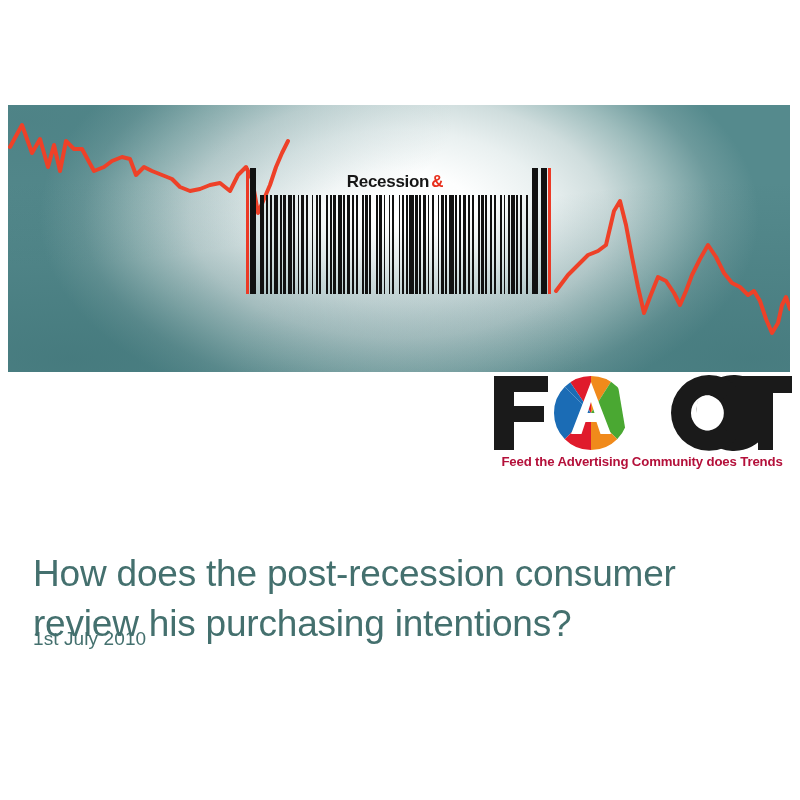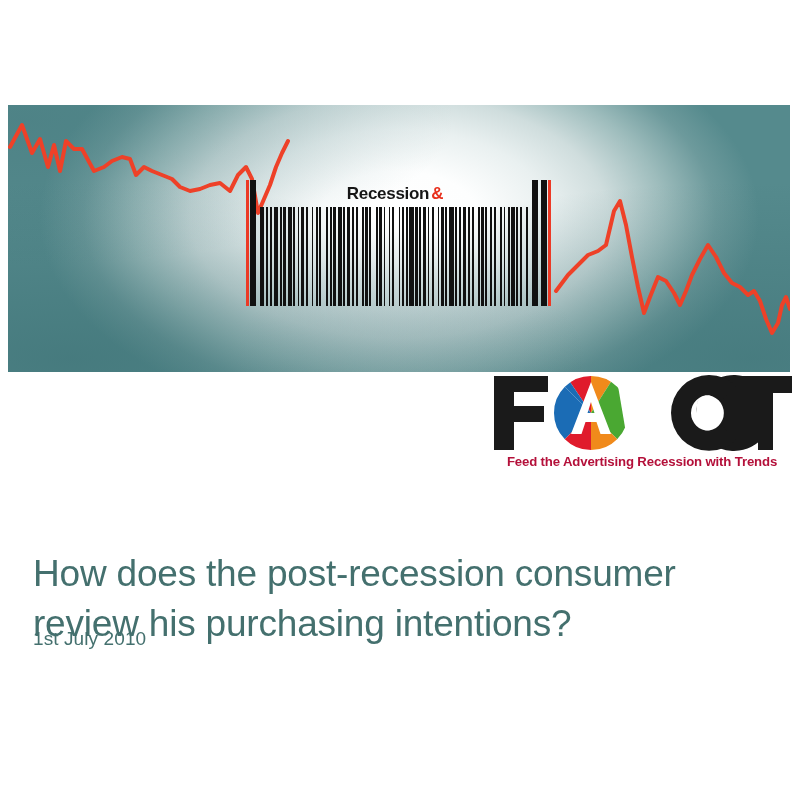--- a/index.html
+++ b/index.html
@@ -51,21 +51,21 @@
   }
   .hero-line {
     position: absolute;
     inset: 0;
   }
 
   
   .barcode-wrap {
     position: absolute;
     left: 246px;
-    top: 180px;
+    top: 168px;
     width: 310px;
     height: 126px;
   }
   .barcode-redline-l, .barcode-redline-r {
     position: absolute;
     top: 0;
     width: 3px;
     height: 126px;
     background: #ec3a26;
   }
@@ -362,21 +362,21 @@
       <g>
         <path d="M206,41 a38,38 0 1,1 11.2,26.9 l-14.0,-14.1 a18,18 0 1,0 0,-25.6 l14.0,-14.1 A38,38 0 0,0 206,41 Z" fill="#1a1a1a"></path>
         <path d="M181,41 a38,38 0 0,1 38,-38 a38,38 0 0,1 26.9,11.1 l-14.1,14.1 a18,18 0 0,0 -12.8,-5.3 a18,18 0 0,0 0,36 a18,18 0 0,0 12.8,-5.3 l14.1,14.1 a38,38 0 0,1 -26.9,11.1 a38,38 0 0,1 -38,-38 Z" fill="#1a1a1a"></path>
       </g>
 
       <g>
         <path d="M249,4 H302 V21 H283 V78 H268 V21 H249 Z" fill="#1a1a1a"></path>
       </g>
     </svg>
 
-    <div class="logo-tag">Feed the Advertising Recession with Trends</div>
+    <div class="logo-tag">Feed the Advertising Community does Trends</div>
   </div>
 
   <h1 class="title">
     <span class="title-line">How does the post-recession consumer</span>
     <span class="title-line">review his purchasing intentions?</span>
   </h1>
 
   <div class="subtitle">1st July 2010</div>
 
 </div>

